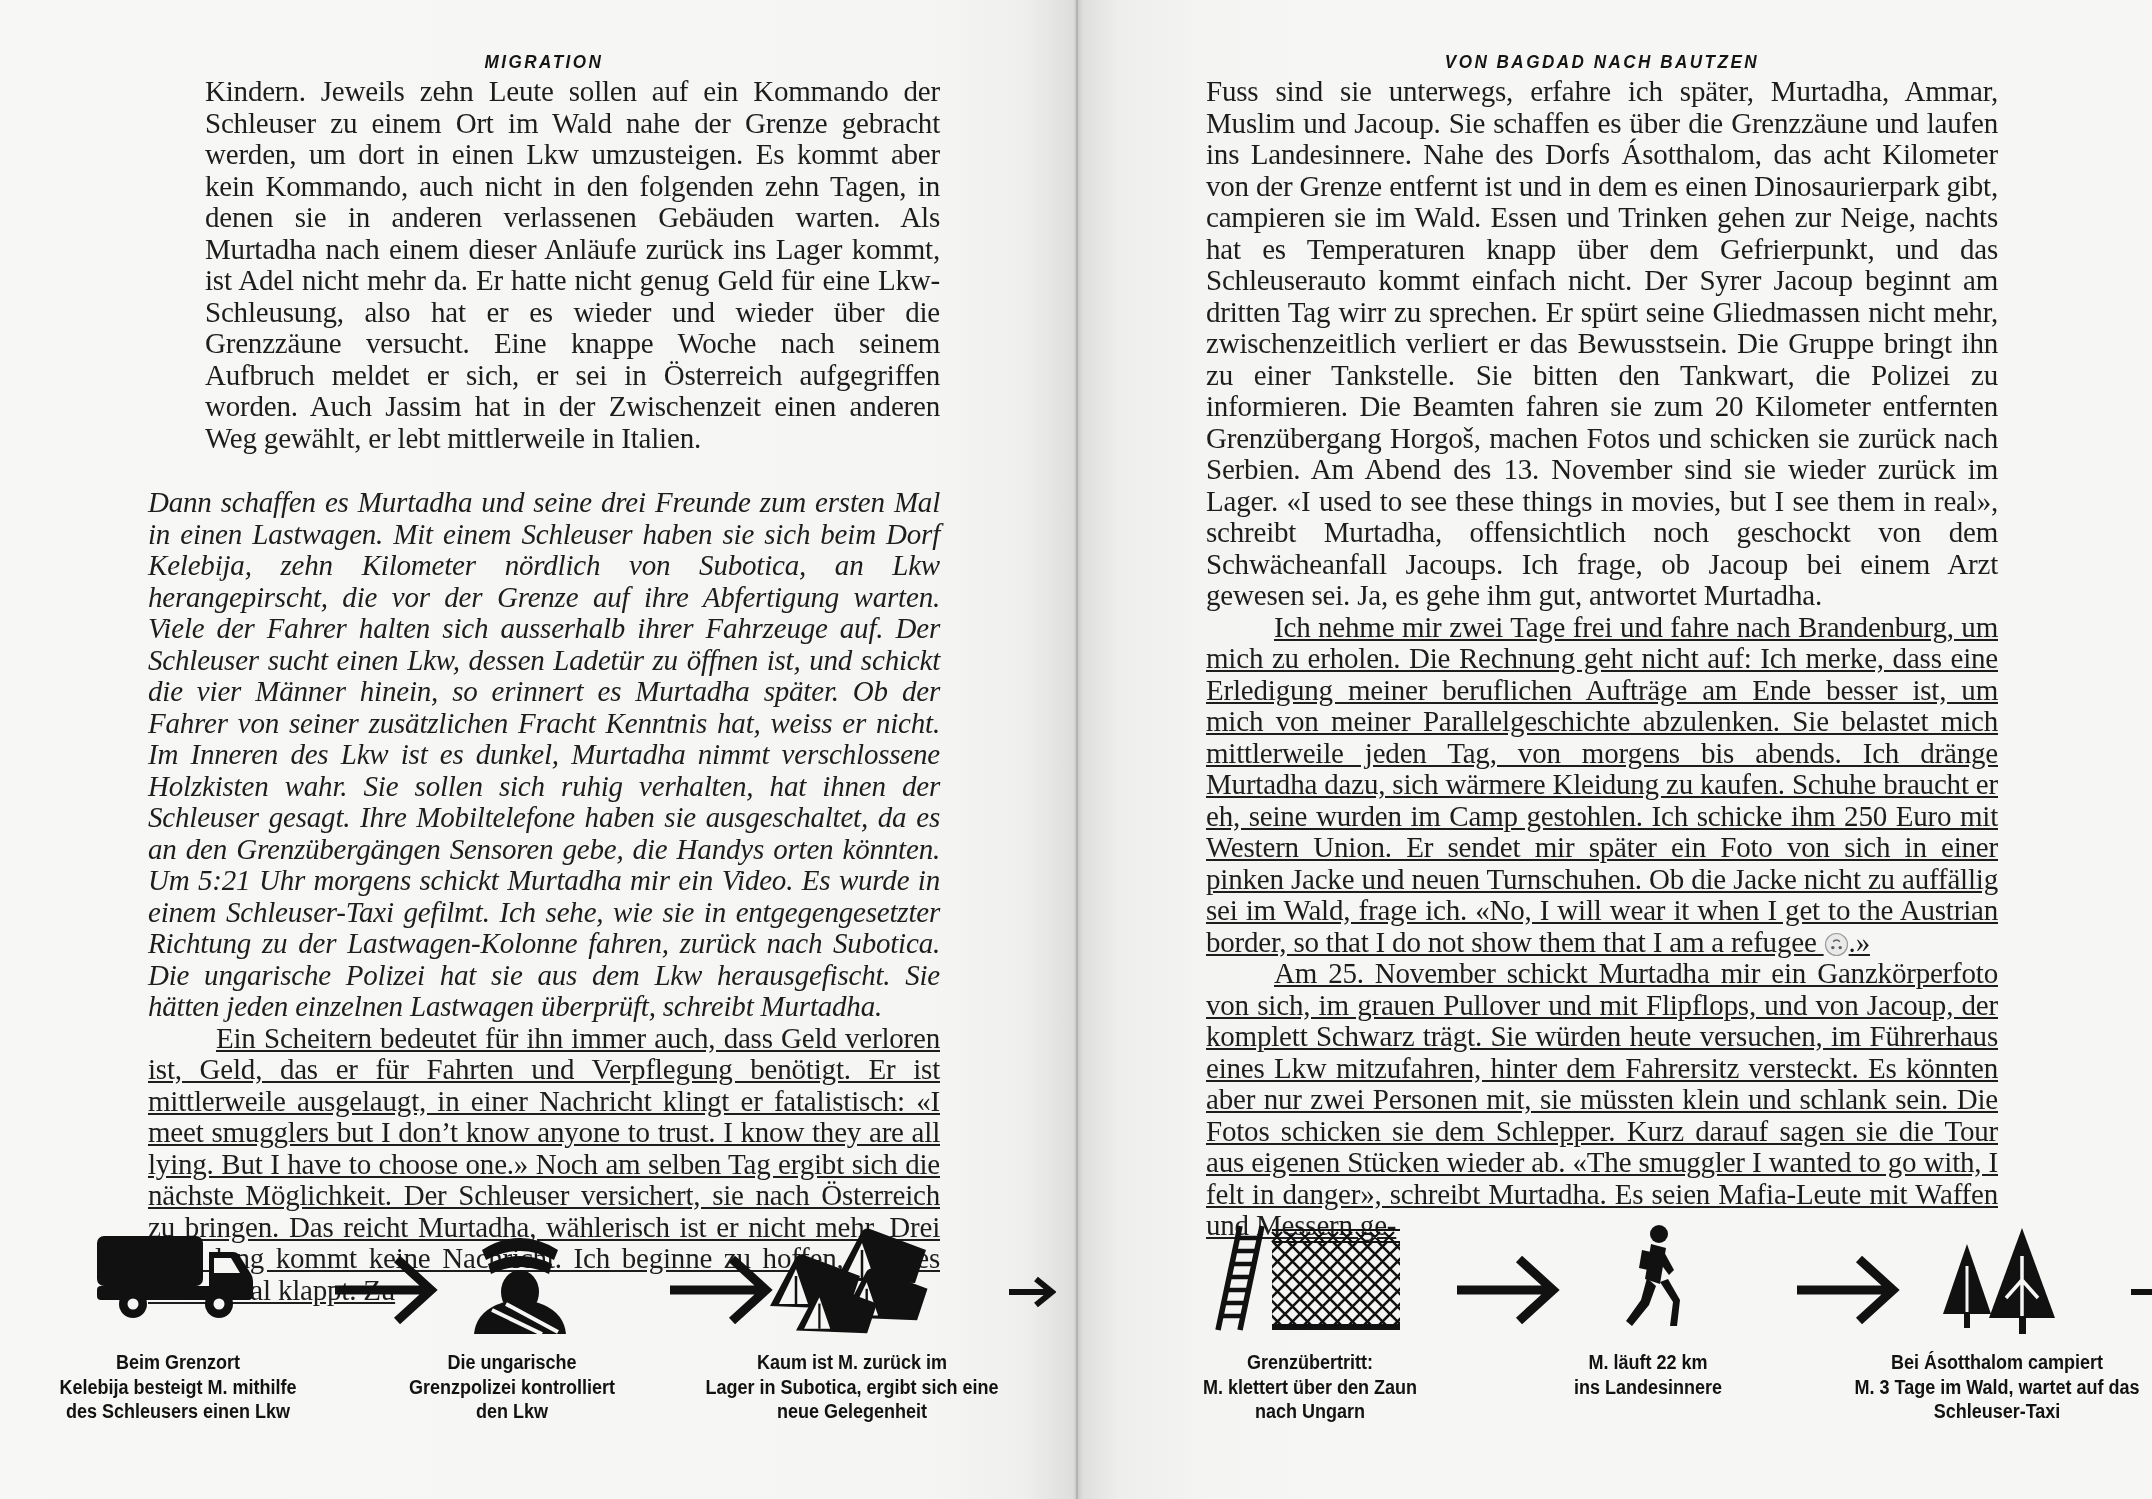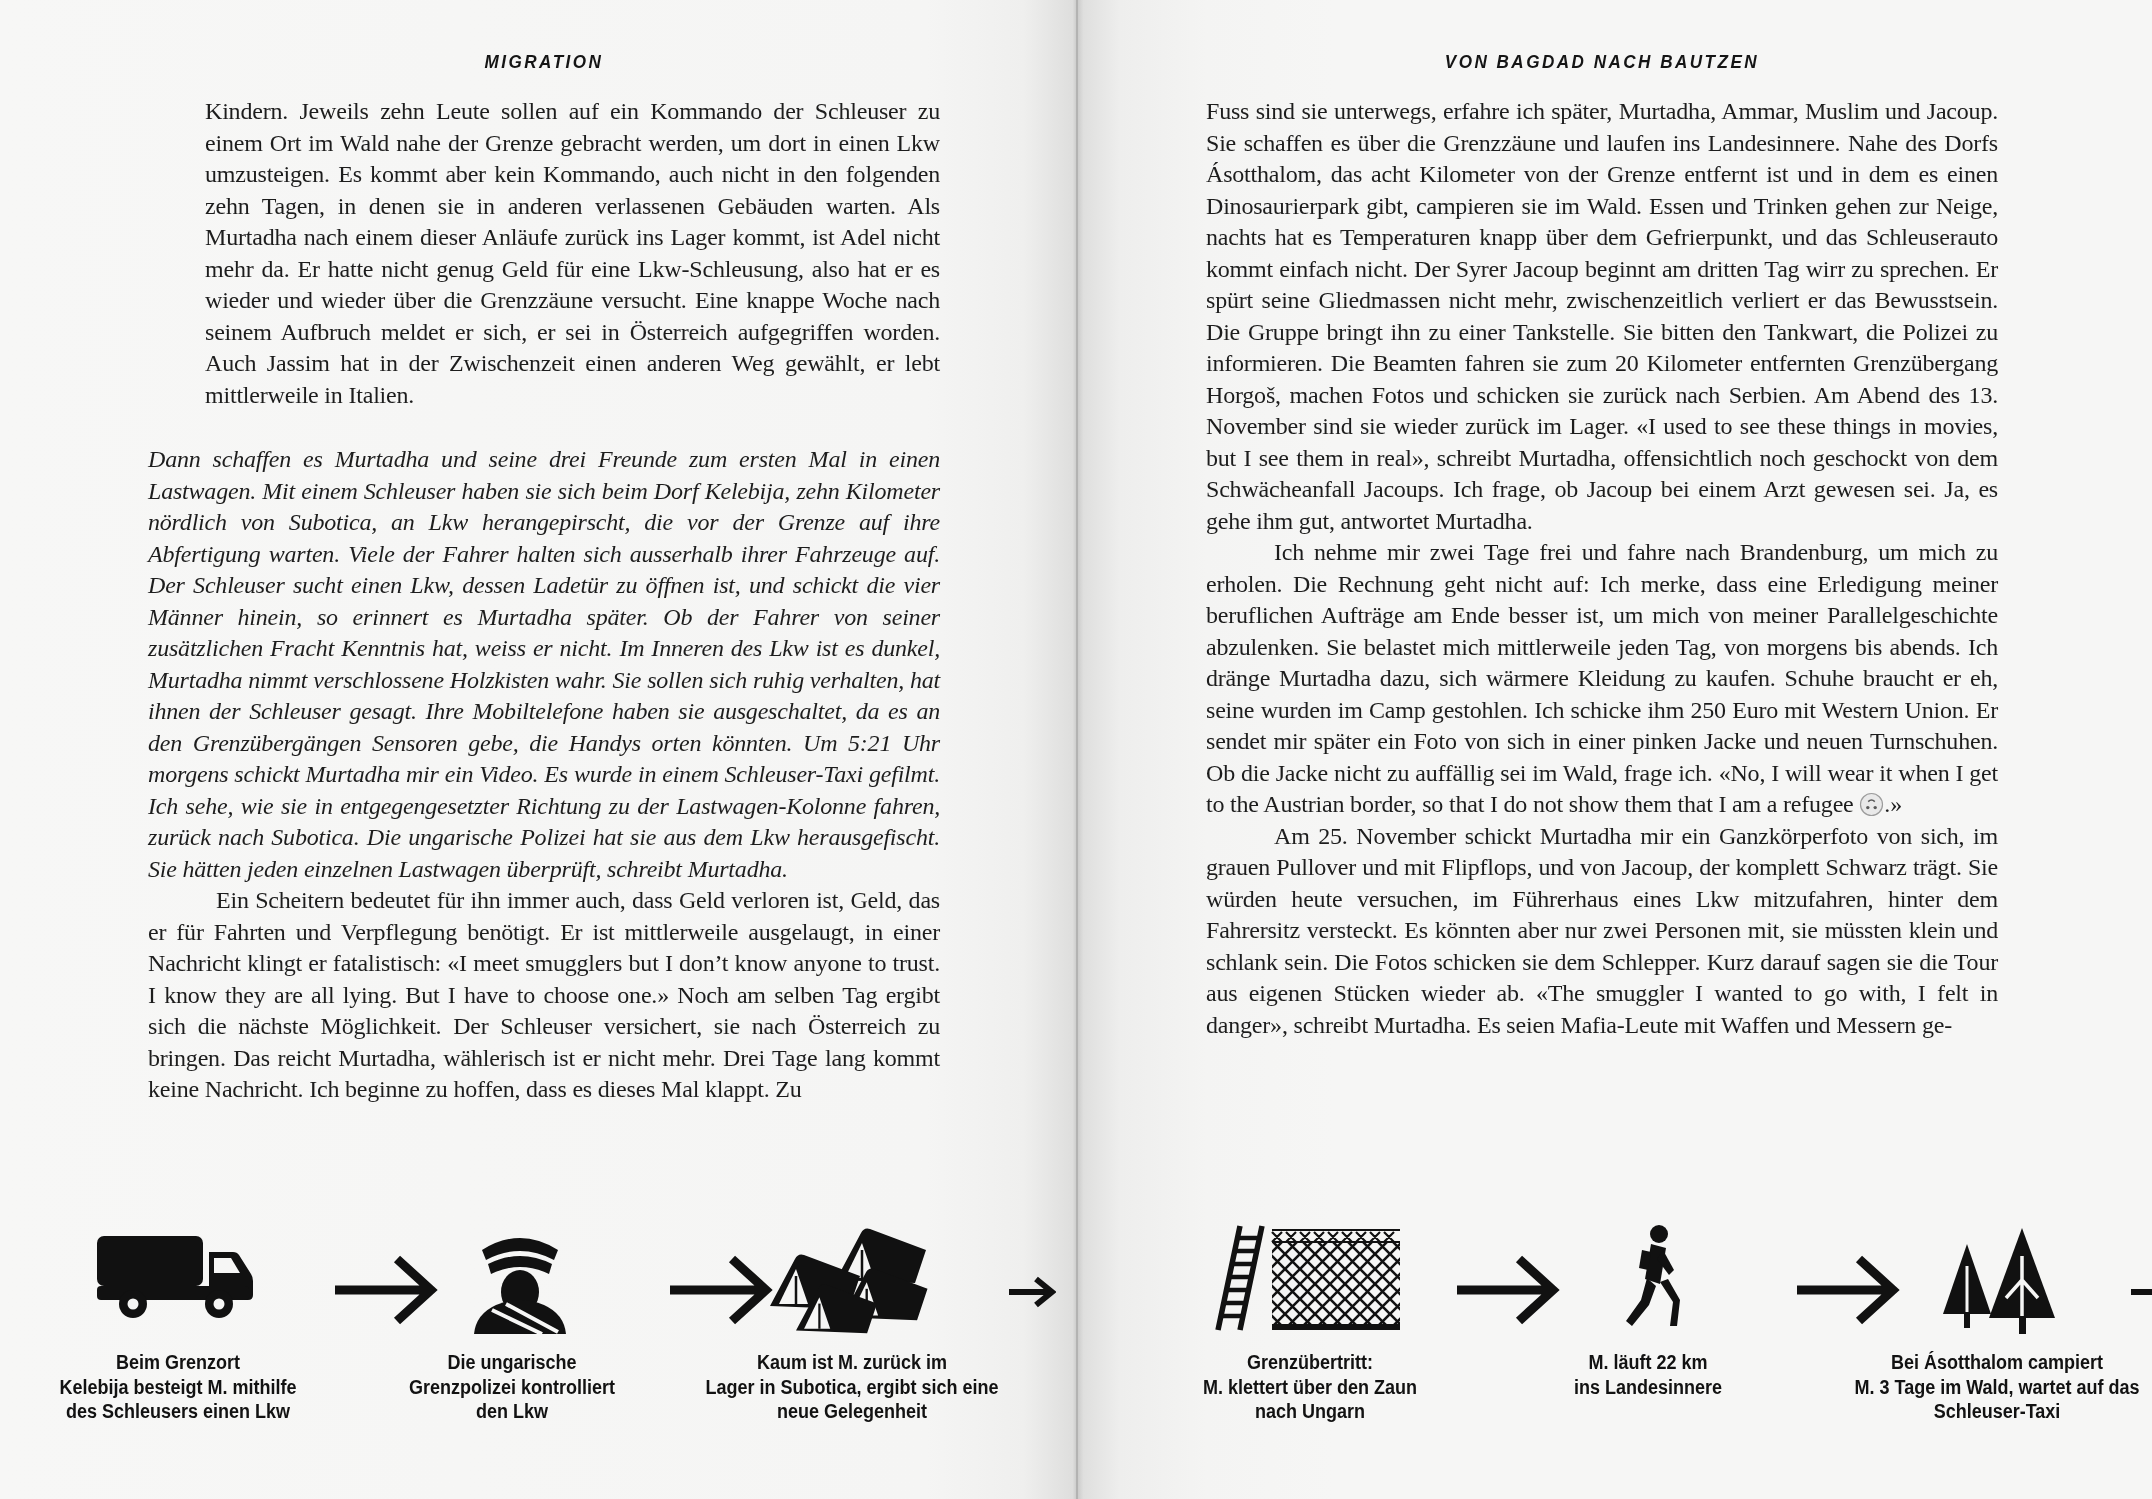--- a/index.html
+++ b/index.html
@@ -11,28 +11,28 @@
   .page-right{left:1077px;width:1075px;
     background:linear-gradient(to right,#c9c9c8 0%,#dfdfde 0.6%,#eeeeed 4%,#f4f4f3 12%,#f6f6f5 24%);}
   .gutter-line{position:absolute;left:1076px;top:0;width:2px;height:1499px;background:#b3b3b2;}
 
   .running-head{position:absolute;top:52px;width:792px;text-align:center;
     font-family:"Liberation Sans",sans-serif;font-style:italic;font-weight:700;font-size:18px;
     letter-spacing:2.6px;color:#151515;transform:scaleX(.95);}
   .head-left{left:148px}
   .head-right{left:129px}
 
-  .col{position:absolute;top:96px;width:792px;font-size:24px;line-height:31.5px;
+  .col{position:absolute;top:76px;width:792px;font-size:29px;line-height:31.5px;
        color:#1d1d1d;letter-spacing:-0.2px;}
   .col-left{left:148px}
   .col-right{left:129px}
   .para{margin:0;text-align:justify;}
   .block-indent{padding-left:57px;}
   .gap-top{margin-top:33px;font-style:italic;}
-  .first-indent{text-indent:68px;}
+  .first-indent{text-indent:68px;text-decoration:underline;}
 
   .icon{position:absolute;}
   .caption{position:absolute;top:1350px;width:340px;text-align:center;white-space:pre-line;
     font-family:"Liberation Sans",sans-serif;font-weight:700;font-size:20px;line-height:24.5px;
     color:#121212;transform:scaleX(.9);transform-origin:center top;}
 
   .emoji-svg{display:inline-block;vertical-align:-5px;}
   svg{display:block;}
   .icon svg{display:block;}
 </style>

